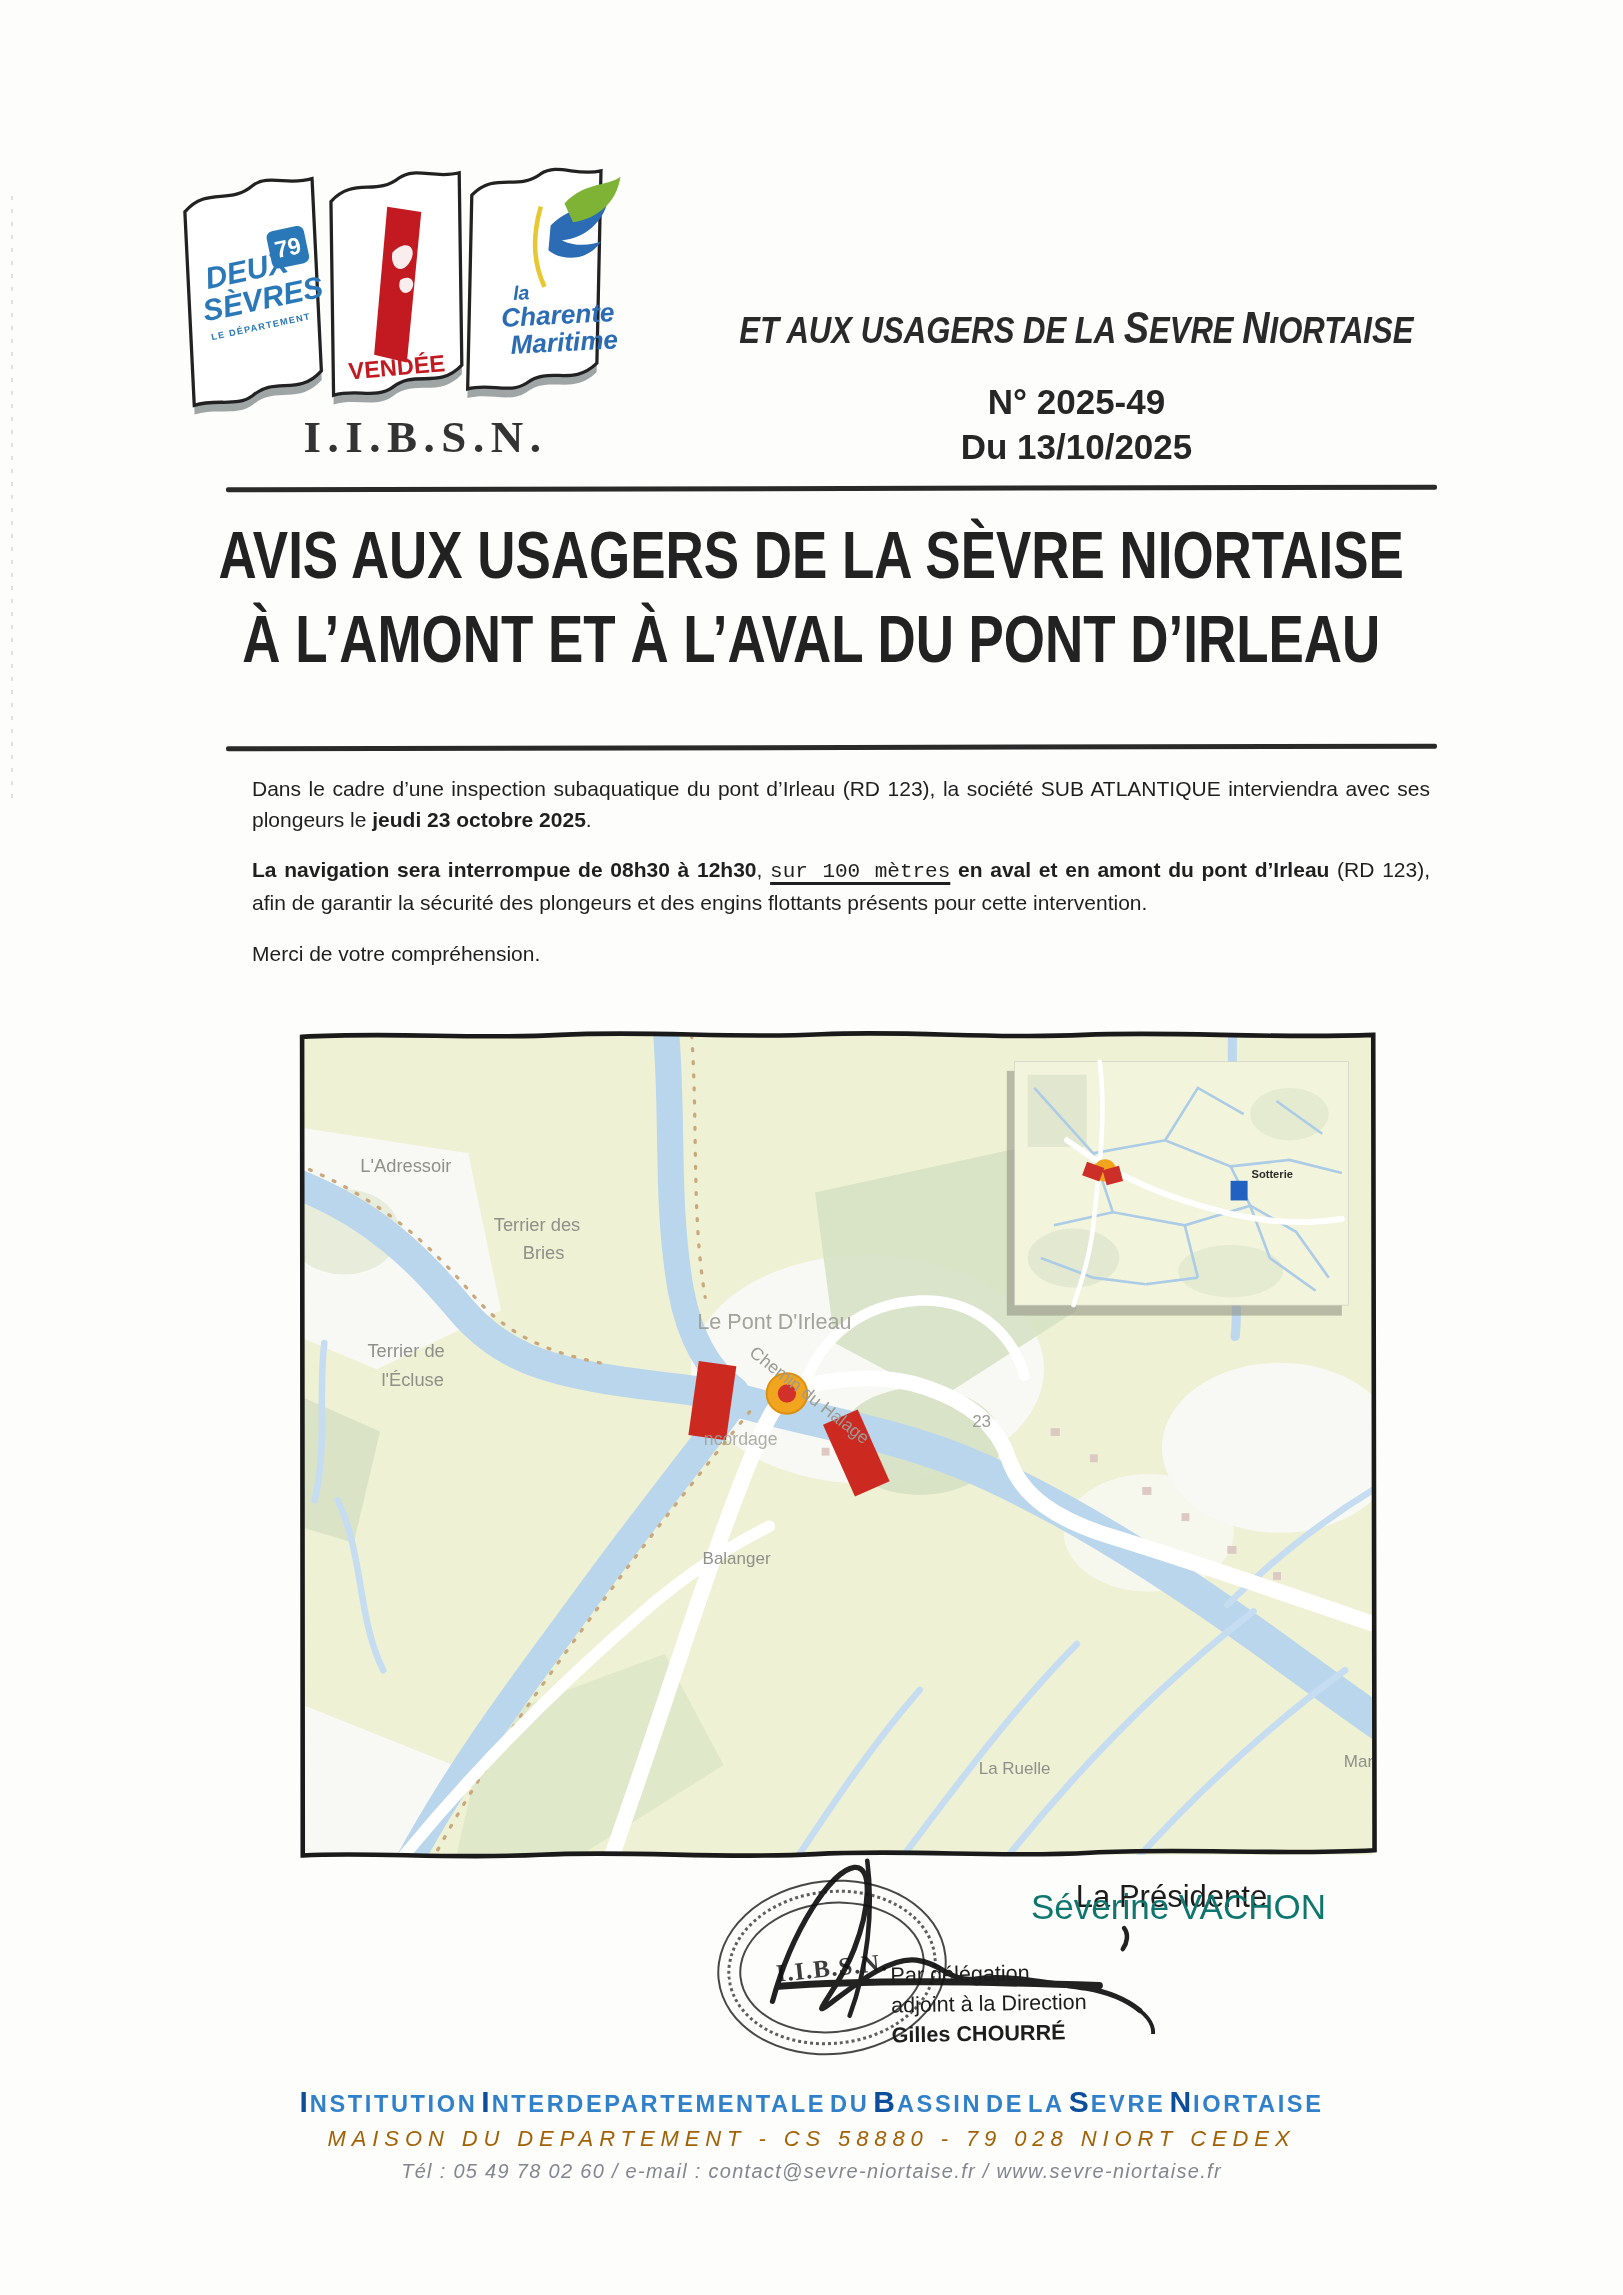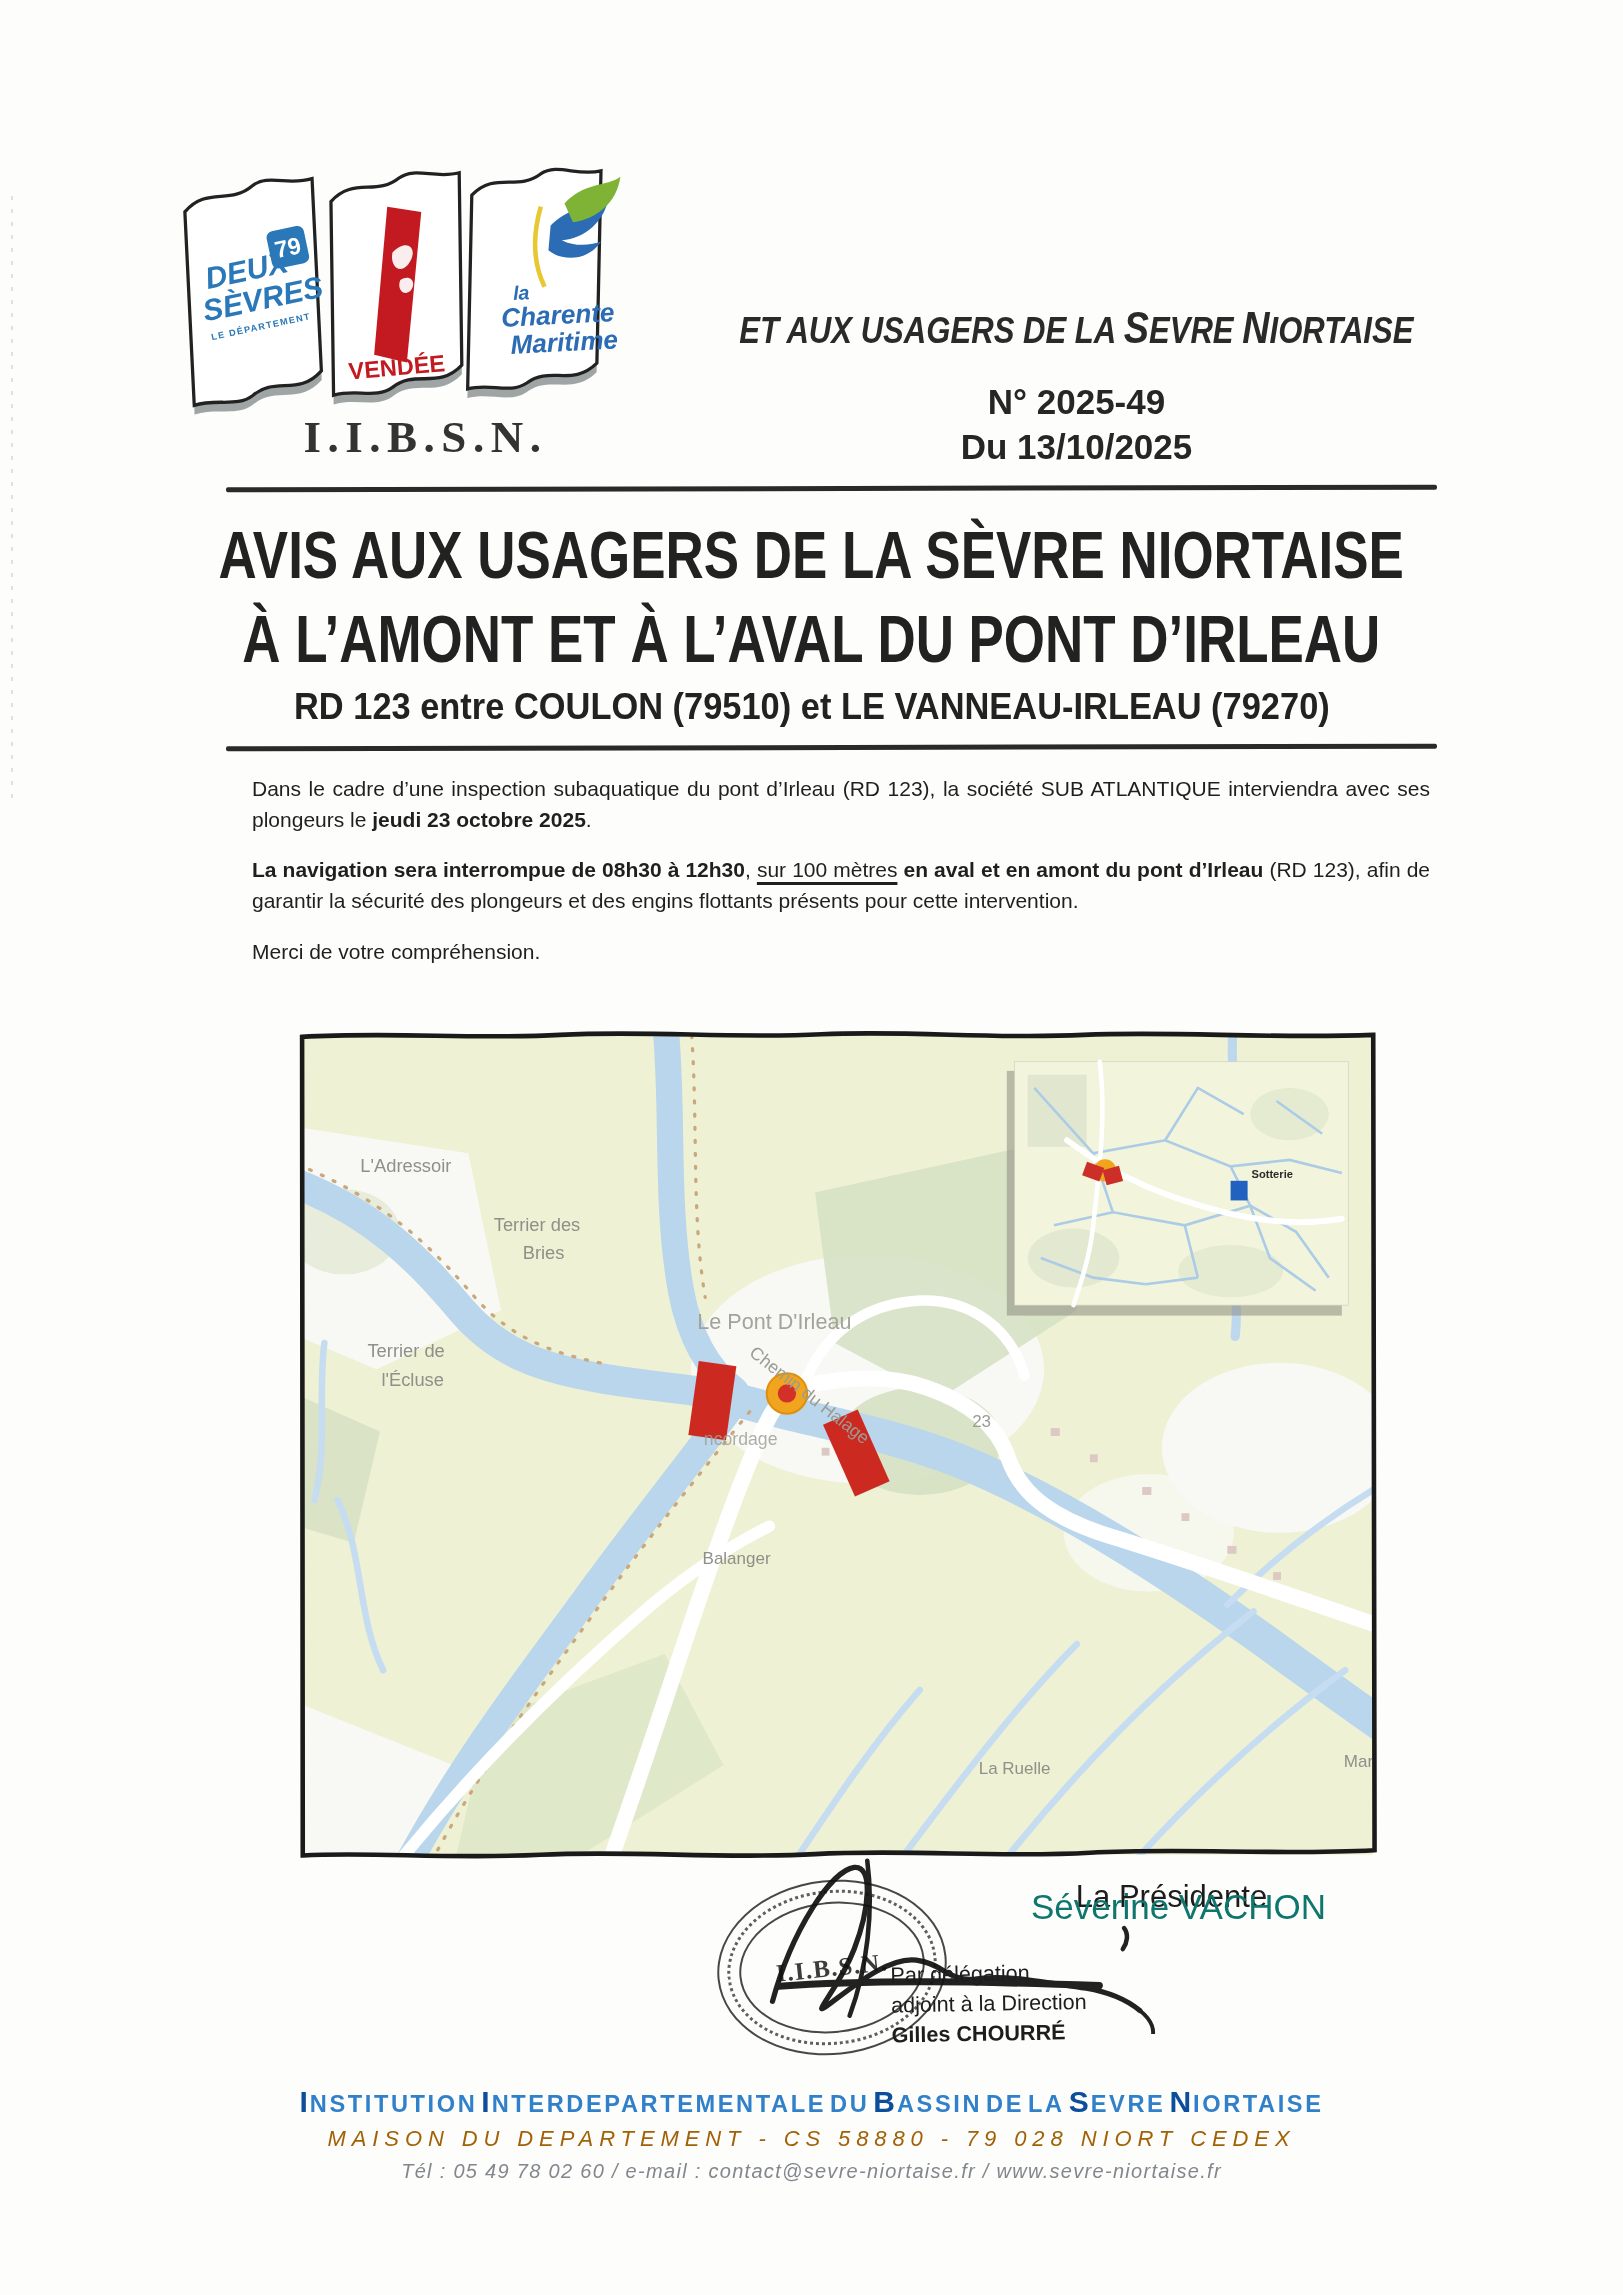--- a/index.html
+++ b/index.html
@@ -16,21 +16,21 @@
   .acronym{font-family:"Liberation Serif",serif;font-size:45px;font-weight:700;
            letter-spacing:6.5px;color:#333;}
   .rule{position:absolute;left:226px;width:1211px;height:4.6px;background:#2a2a2a;
         border-radius:2px;transform:rotate(-0.12deg);}
   .head1{font-size:67px;font-weight:700;color:#222;}
   .head3{font-size:37px;font-weight:700;color:#222;}
   .bodytext{position:absolute;left:252px;top:774px;width:1178px;font-size:21px;
             line-height:1.47;color:#1f1f1f;}
   .bodytext p{margin:0 0 19.6px 0;text-align:justify;}
   .bodytext p.last{text-align:left;}
-  .u{text-decoration:underline;text-decoration-thickness:2.6px;text-underline-offset:4.6px;}
+  .u{text-decoration:underline;text-decoration-thickness:2.6px;text-underline-offset:4.6px;font-family:Liberation Mono, monospace;}
   b{font-weight:700;}
   .mapwrap{position:absolute;left:298px;top:1029px;width:1080px;height:831px;}
   .map text{font-family:"Liberation Sans",sans-serif;}
   .scanline{position:absolute;left:10.5px;top:196px;width:2px;height:602px;opacity:.55;
     background:repeating-linear-gradient(to bottom,#c9ccc9 0 3.9px,transparent 3.9px 13px);}
   
   .stamp{position:absolute;left:717px;top:1880px;width:226px;height:171px;
          border:2.6px solid #2f2f2f;border-radius:50%;transform:rotate(-6deg);opacity:.88;}
   .stamp .ring-dot{position:absolute;inset:7.9px;border:3.3px dotted #4a4a4a;border-radius:50%;}
   .stamp .ring-in{position:absolute;inset:19.6px;border:2px solid #2f2f2f;border-radius:50%;}
@@ -108,23 +108,20 @@
   <div class="abs ctr notice" style="left:661px;top:427px;width:831px;">Du 13/10/2025</div>
 
   <div class="rule" style="top:486px;"></div>
 
   <div class="abs ctr" style="left:0;top:516px;width:1623px;">
     <span class="cond head1">AVIS AUX USAGERS DE LA SÈVRE NIORTAISE</span>
   </div>
   <div class="abs ctr" style="left:0;top:600px;width:1623px;">
     <span class="cond head1">À L’AMONT ET À L’AVAL DU PONT D’IRLEAU</span>
   </div>
-  <div class="abs ctr" style="left:0;top:686px;width:1623px;">
-    <span class="cond93 head3">RD 123 entre COULON (79510) et LE VANNEAU-IRLEAU (79270)</span>
-  </div>
 
   <div class="rule" style="top:745px;"></div>
 
   <div class="bodytext">
     <p><span>Dans le cadre d’une inspection subaquatique du pont d’Irleau (RD 123), la société SUB ATLANTIQUE interviendra avec ses plongeurs le </span><b>jeudi 23 octobre 2025</b><span>.</span></p>
     <p><b>La navigation sera interrompue de 08h30 à 12h30</b><span>, </span><span class="u">sur 100 mètres</span><b> en aval et en amont du pont d’Irleau</b><span> (RD 123), afin de garantir la sécurité des plongeurs et des engins flottants présents pour cette intervention.</span></p>
     <p class="last" style="margin-top:9.2px;">Merci de votre compréhension.</p>
   </div>
 
   <div class="mapwrap">

